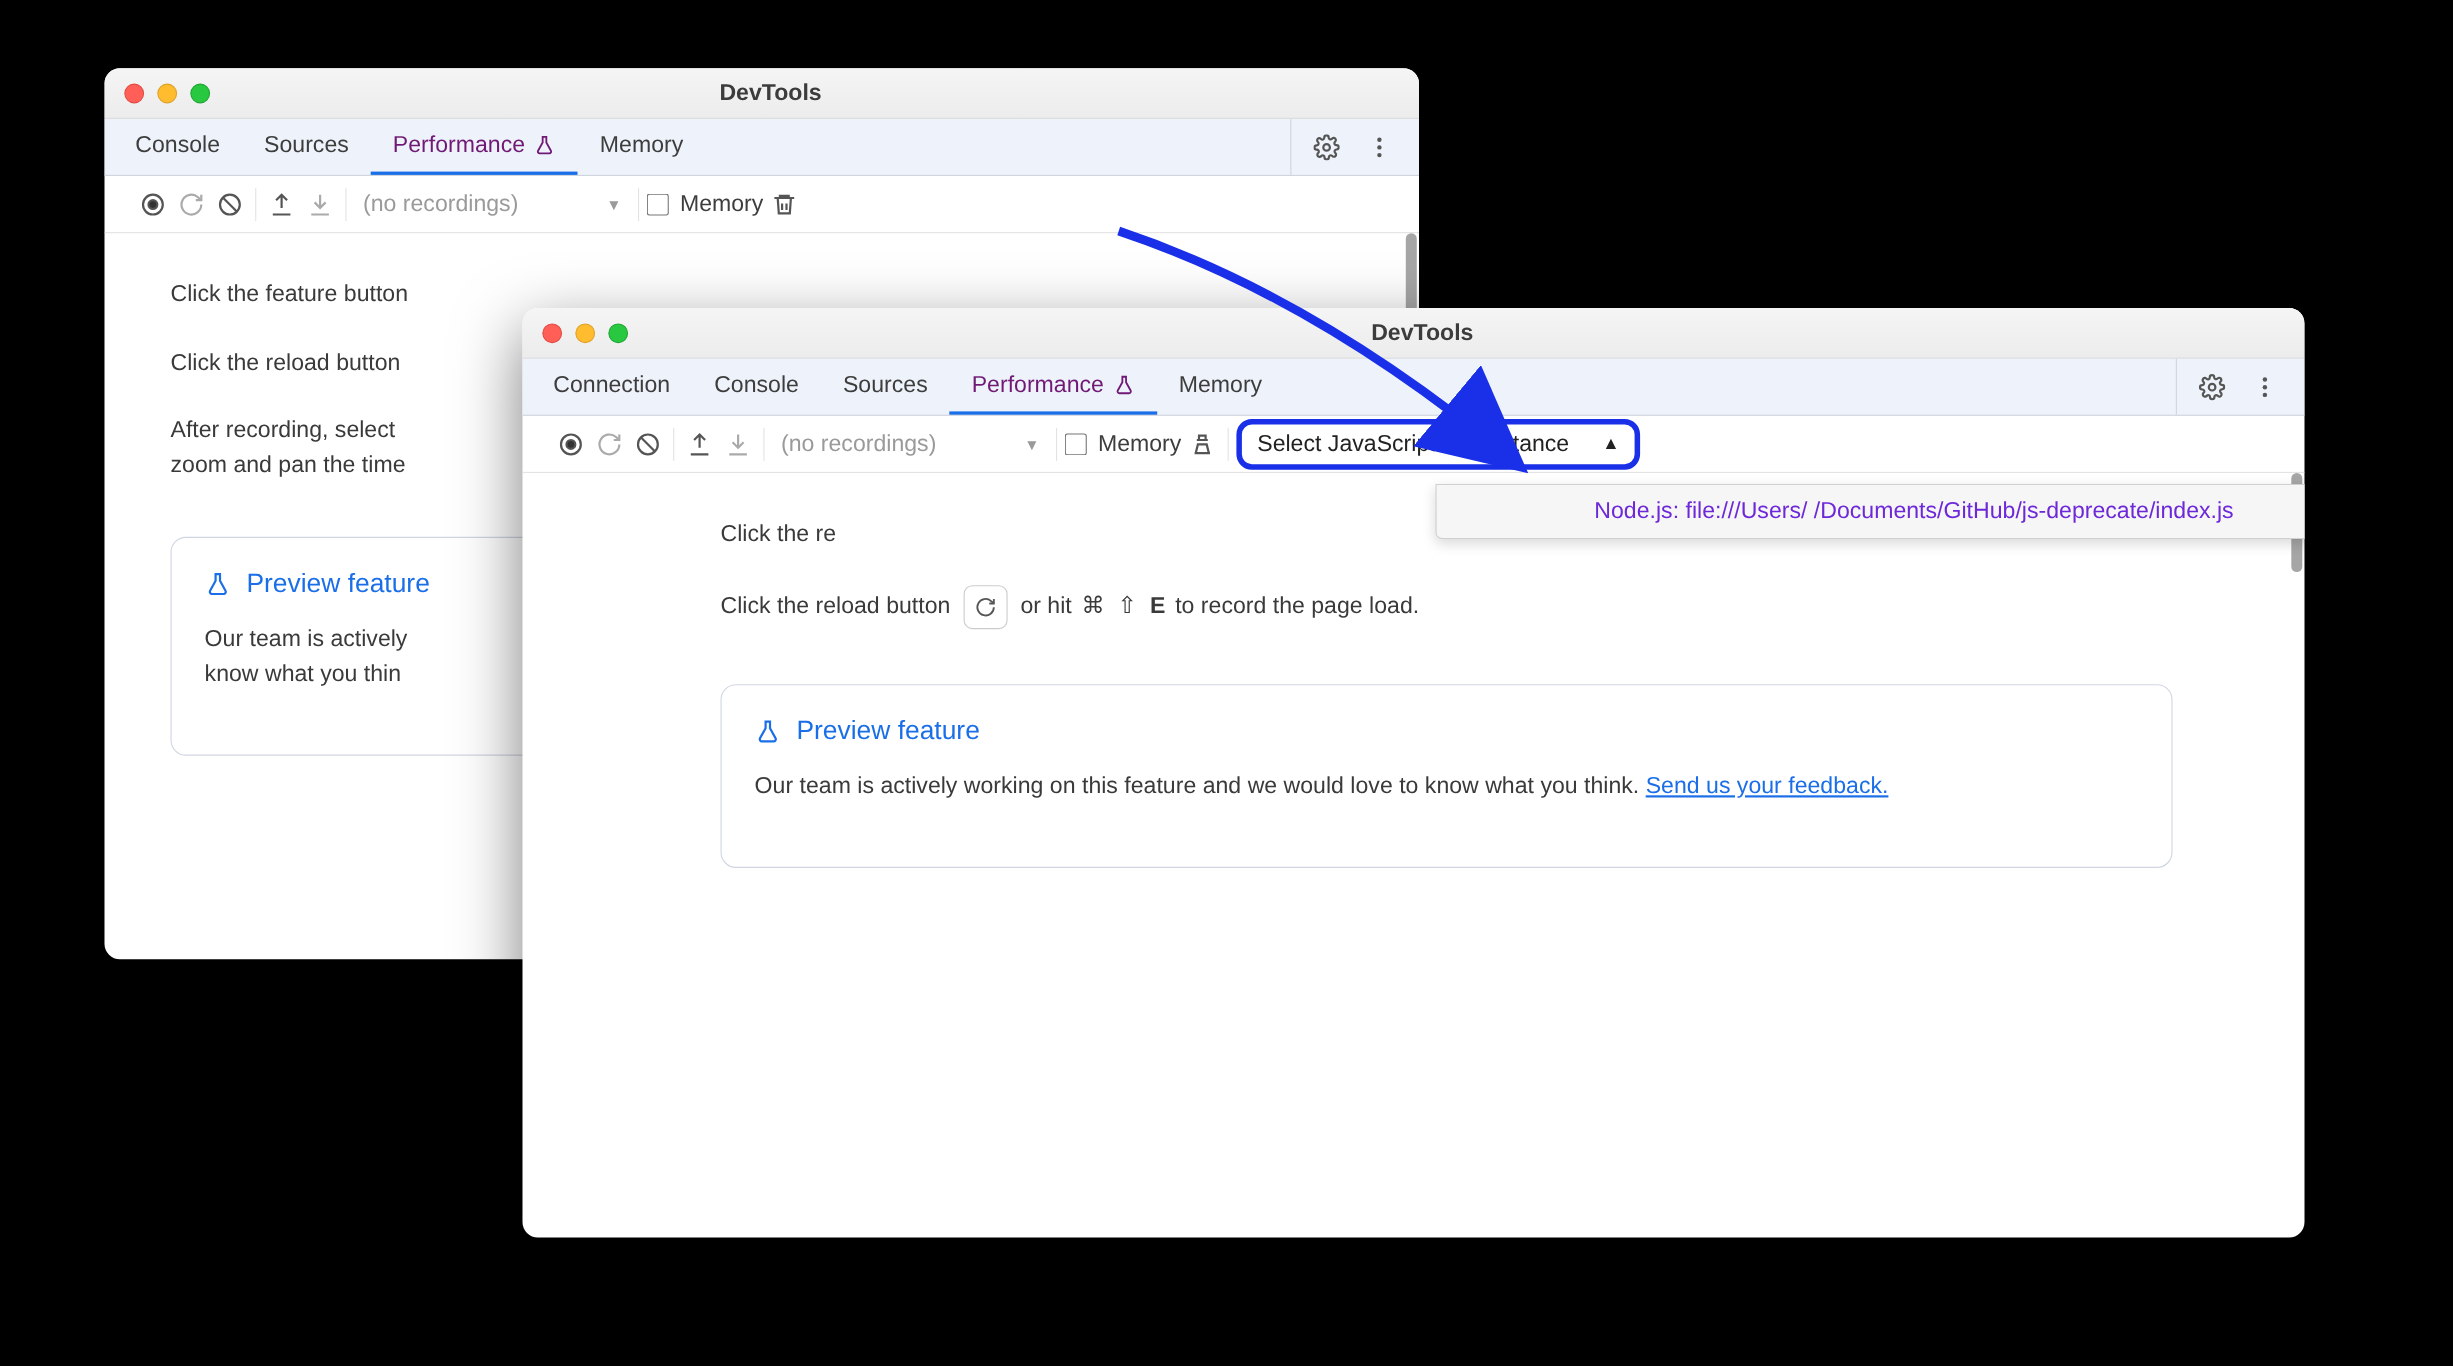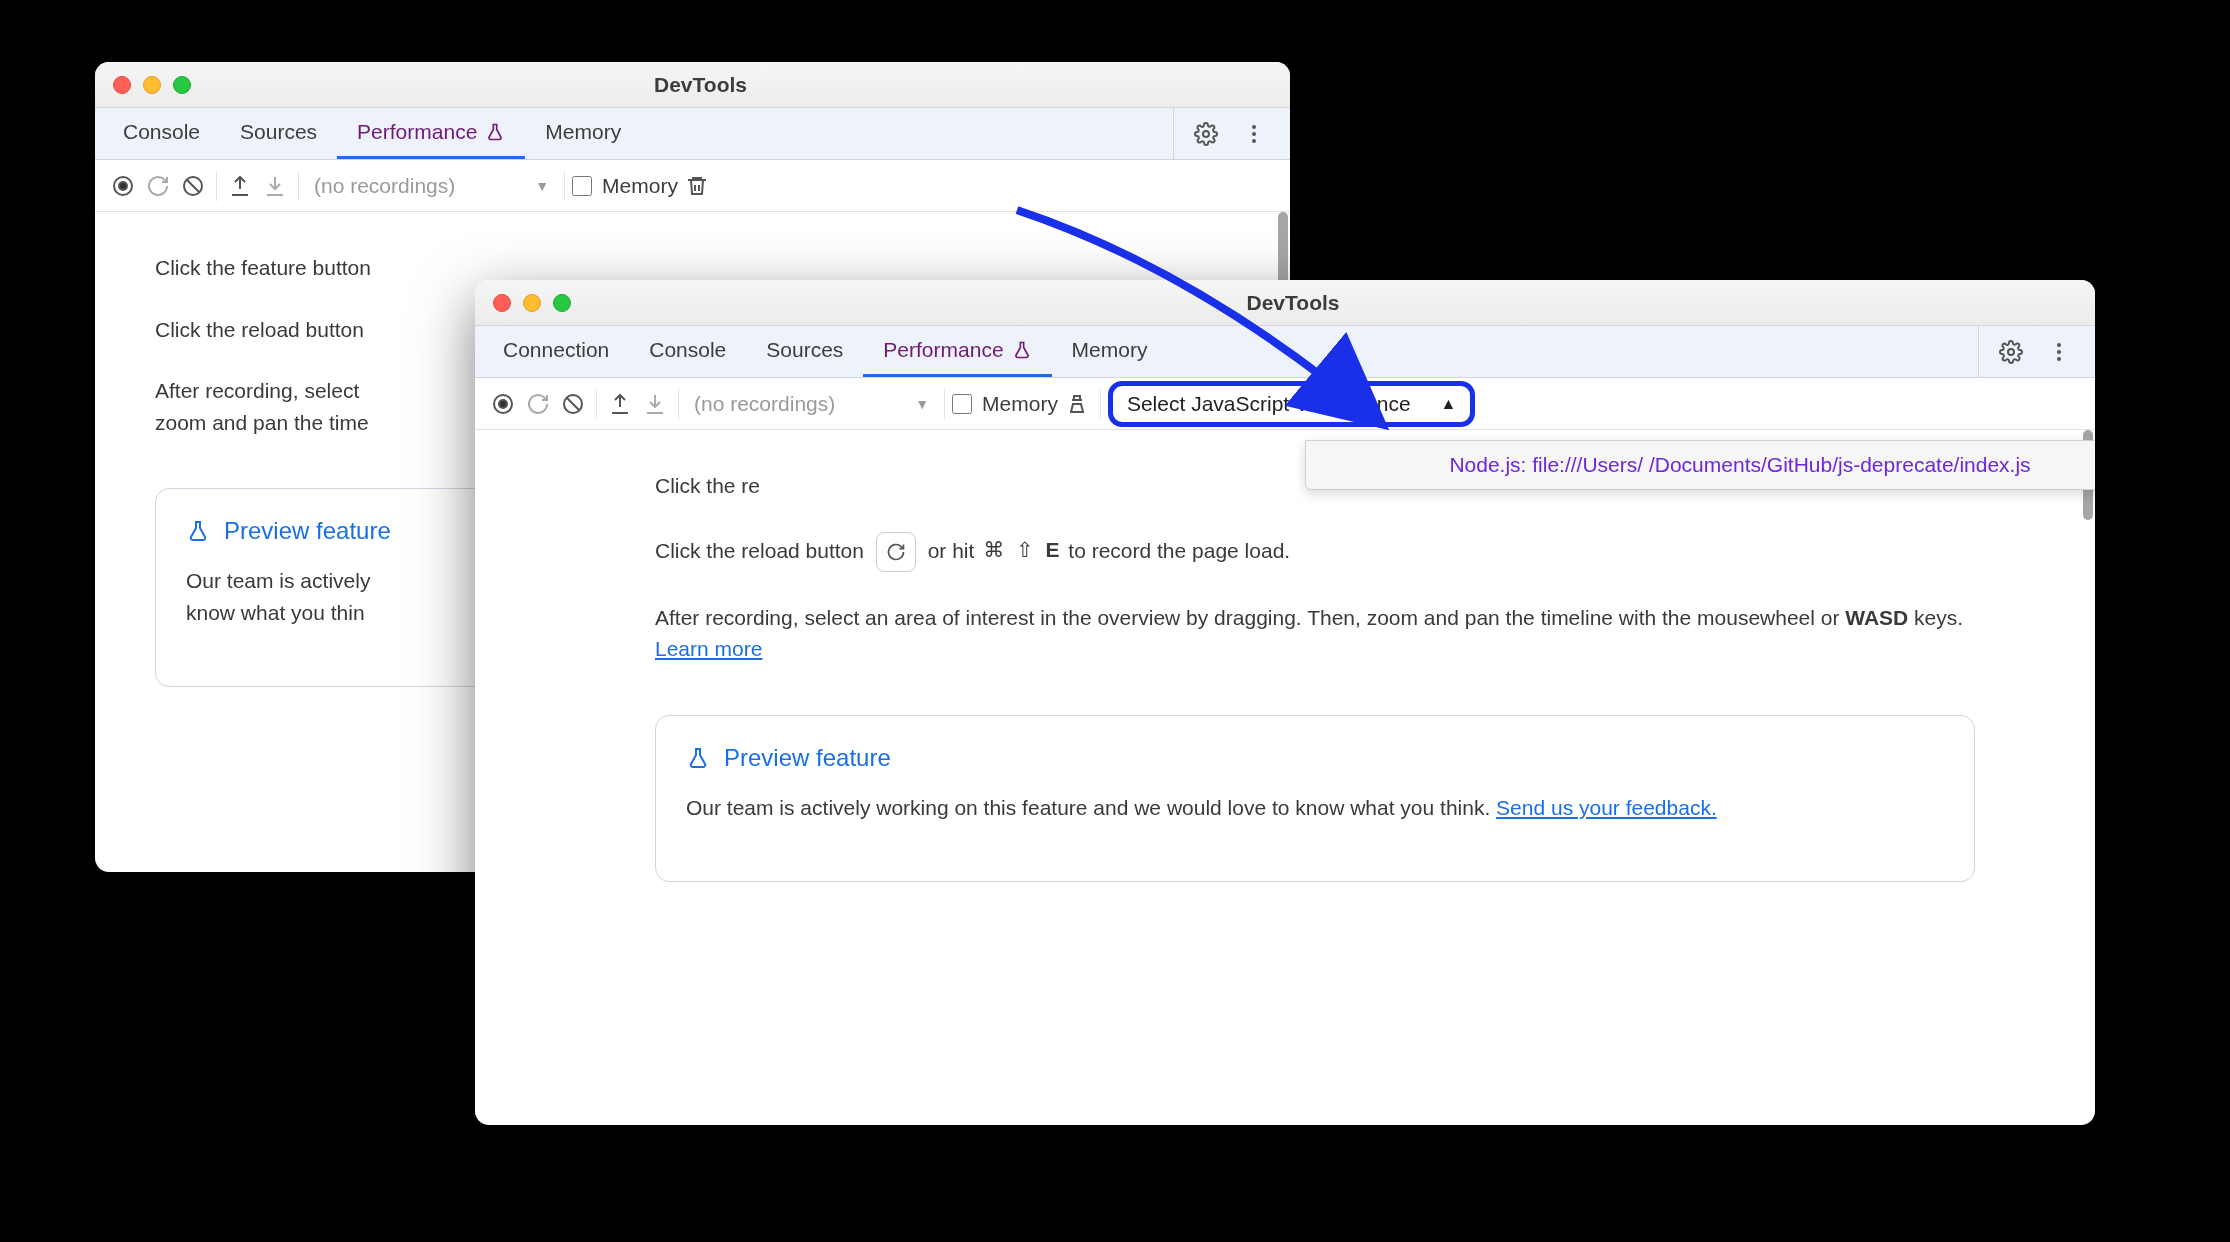--- a/index.html
+++ b/index.html
@@ -88,21 +88,21 @@
     padding-right: 12px;
     border-left: 1px solid #d0d4dc;
     padding-left: 16px;
     height: 100%;
   }
   .toolbar {
     display: flex;
     align-items: center;
     height: 52px;
     border-bottom: 1px solid #e3e3e3;
-    padding: 0 12px;
+    padding: 0 28px;
     gap: 3px;
     color: #3d3d3d;
   }
   .tb-sep {
     width: 1px;
     height: 30px;
     background: #e3e3e3;
     margin: 0 4px;
   }
   .icon-btn {
@@ -448,23 +448,20 @@
               <path d="M21 12a9 9 0 1 1-3-6.7L21 8"></path>
               <path d="M21 3v5h-5"></path>
             </svg>
         </span>
         <span> or hit </span>
         <span class="kbd-sym">⌘</span>
         <span class="kbd-sym">⇧</span>
         <span class="kbd-sym bold">E</span>
         <span> to record the page load.</span>
       </p>
-      <p>
-        <span>After recording, select an area of interest in the overview by dragging. Then, zoom and pan the timeline with the mousewheel or </span><span class="bold">WASD</span><span> keys. </span><span class="link">Learn more</span>
-      </p>
       <div class="preview-card">
         <div class="preview-heading">
           <svg width="24" height="24" viewBox="0 0 24 24" fill="none" stroke="currentColor" stroke-width="2">
               <path d="M9 3h6M10 3v6l-5 9a2 2 0 0 0 1.8 3h10.4a2 2 0 0 0 1.8-3l-5-9V3"></path>
             </svg>
           <span>Preview feature</span>
         </div>
         <p>
           <span>Our team is actively working on this feature and we would love to know what you think. </span><span class="link">Send us your feedback.</span>
         </p>

